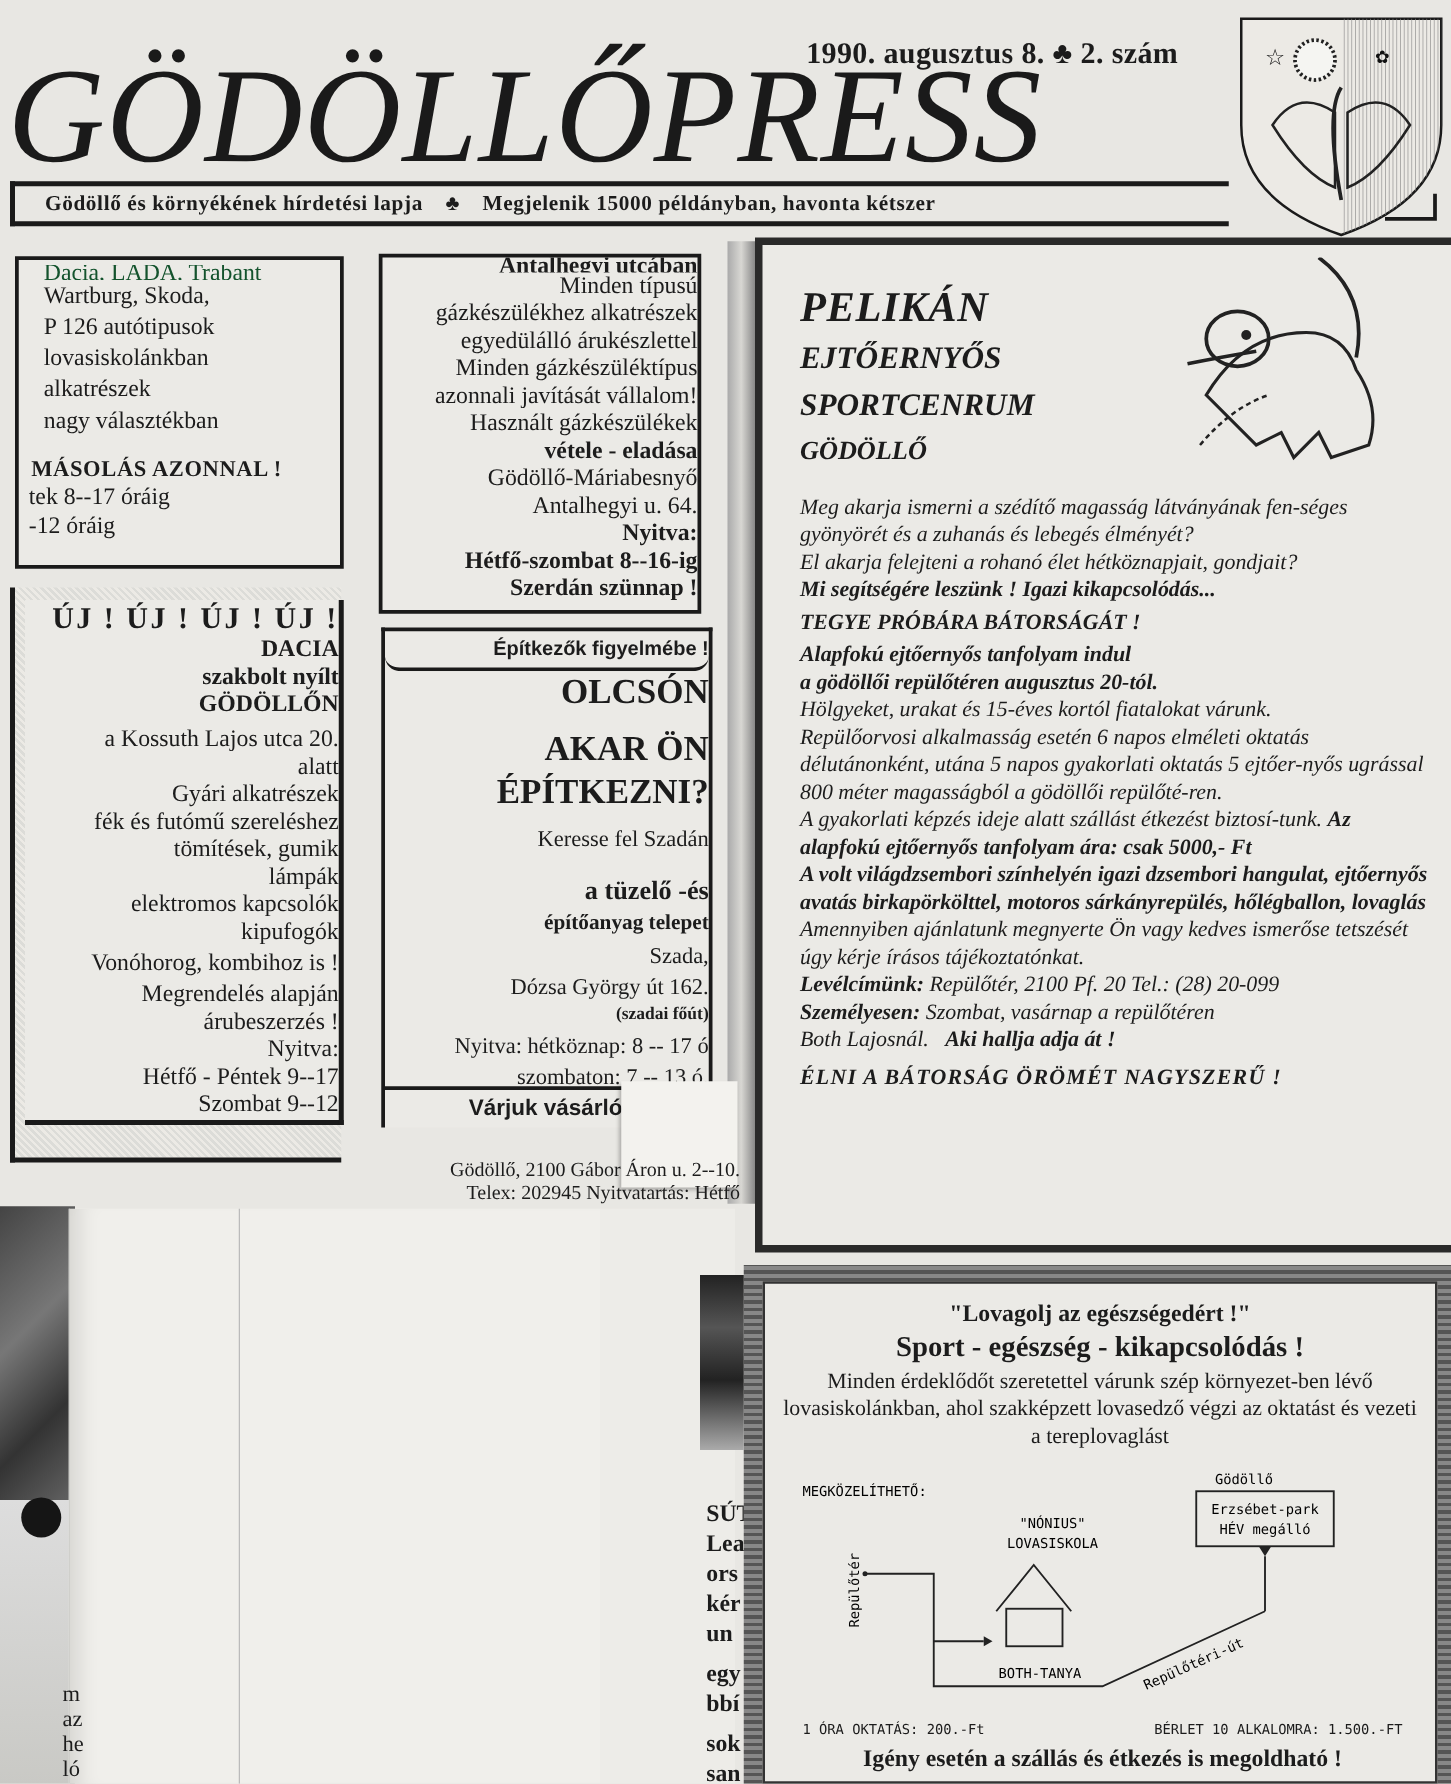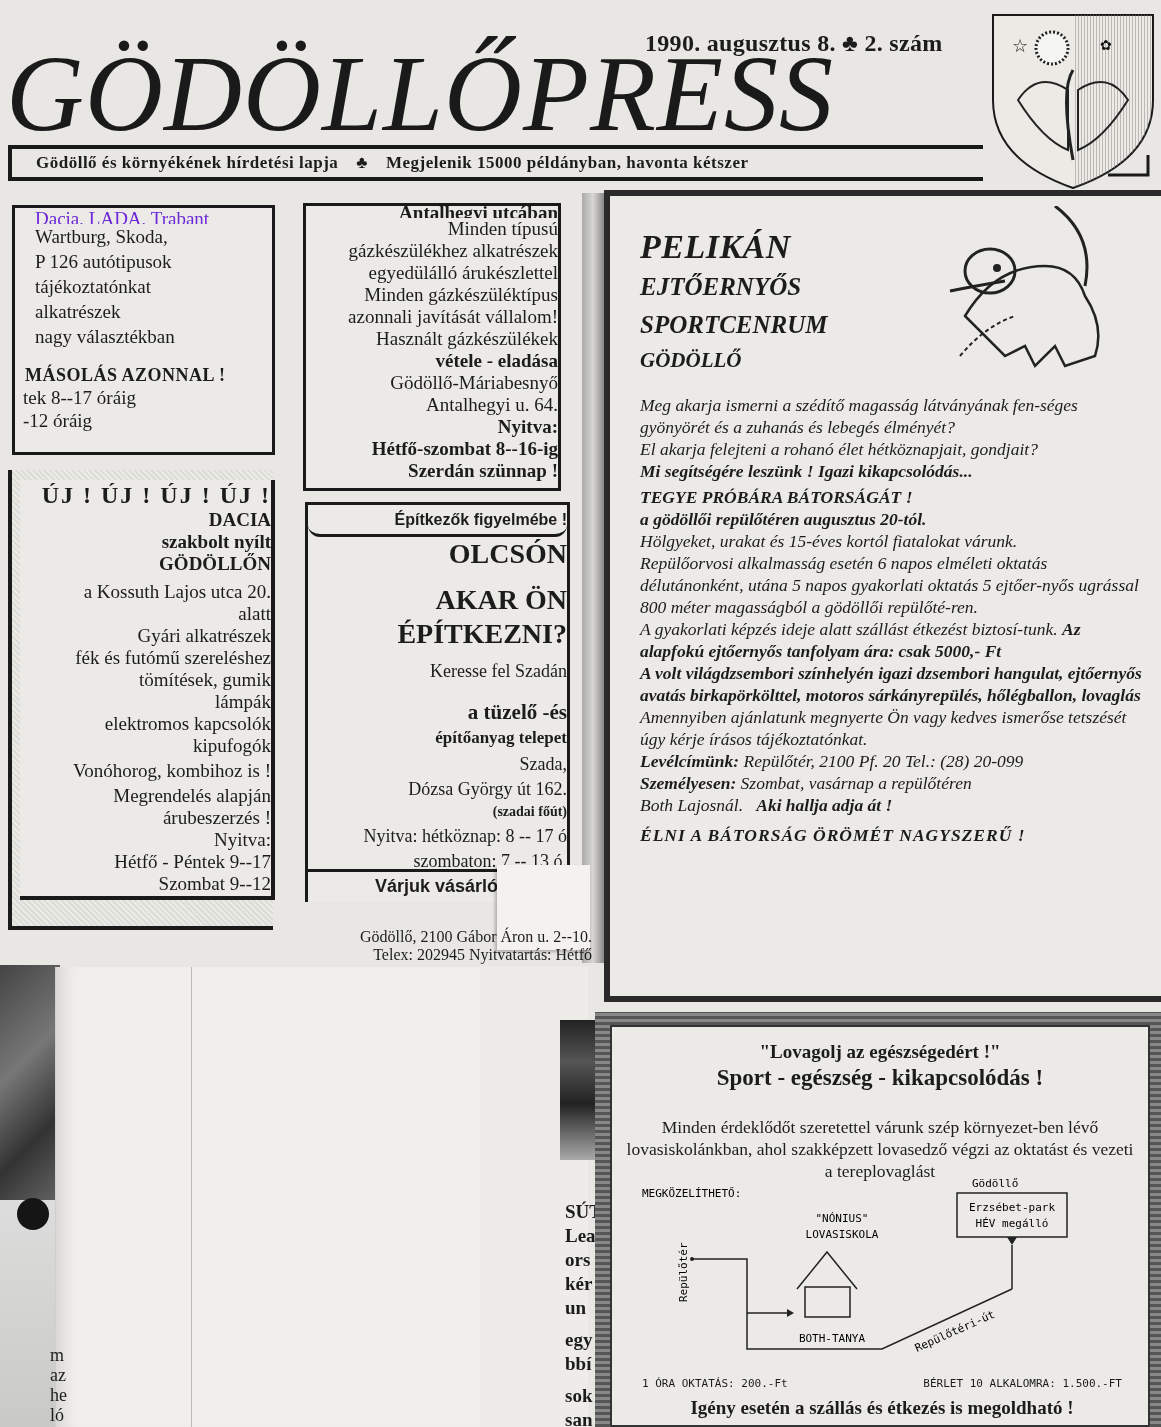--- a/index.html
+++ b/index.html
@@ -21,21 +21,21 @@
 
   
   .box { border: 3px solid #1a1a1a; background: #ebeae6; }
   .center { text-align: right; }
   .ad-line { font-size: 19px; line-height: 25px; }
   .bold { font-weight: bold; }
 
   
   .ad1 { left: 12px; top: 205px; width: 263px; height: 250px; border-top: 3px solid #1a1a1a; }
   .ad1 .lines { padding: 4px 0 0 20px; }
-  .ad1 .cut { font-size: 19px; line-height: 14px; height: 12px; overflow: hidden; color: #6d28d9; }
+  .ad1 .cut { font-size: 19px; line-height: 14px; height: 12px; overflow: hidden; color: #14532d; }
   .ad1 .copy-heading { margin: 16px 0 0 -10px; font-size: 18px; font-weight: bold; letter-spacing: 0.5px; }
   .ad1 .hours { margin-left: -12px; font-size: 19px; line-height: 23px; }
 
   
   .ad2-frame { left: 8px; top: 470px; width: 265px; height: 460px; border-left: 4px solid #1a1a1a; border-bottom: 4px solid #1a1a1a; background: repeating-linear-gradient(45deg,#dcdcd8 0 2px,#eceae5 2px 4px); }
   .ad2 { left: 20px; top: 480px; width: 255px; height: 420px; border-right: 4px solid #1a1a1a; border-bottom: 4px solid #1a1a1a; background: #ebeae6; }
   .ad2 .head { font-size: 24px; font-weight: bold; letter-spacing: 2px; margin-top: 2px; }
   .ad2 .sub { font-size: 19px; font-weight: bold; line-height: 22px; }
 
   
@@ -63,21 +63,21 @@
   .pelikan .mascot { position: absolute; left: 335px; top: 10px; width: 180px; height: 180px; }
   .pelikan .body { position: absolute; left: 30px; top: 198px; width: 505px; font-size: 17.5px; line-height: 22px; }
   .pelikan .body p { margin: 0; }
   .pelikan .body .gap { margin-top: 4px; }
 
   
   .lovas-frame { left: 595px; top: 1012px; width: 566px; height: 415px; background: repeating-linear-gradient(0deg,#555 0 3px,#888 3px 6px); }
   .lovas { left: 610px; top: 1025px; width: 540px; height: 402px; background: #ebeae6; border: 2px solid #333; }
   .lovas .q { font-size: 19px; font-weight: bold; text-align: center; margin-top: 14px; }
   .lovas .h { font-size: 23px; font-weight: bold; text-align: center; line-height: 30px; }
-  .lovas .p { font-size: 17.5px; text-align: center; line-height: 22px; padding: 0 10px; margin-top: 23px; }
+  .lovas .p { font-size: 17.5px; text-align: center; line-height: 22px; padding: 0 10px; }
   .lovas .map { position: absolute; left: 0; top: 150px; width: 540px; height: 200px; font-family: "DejaVu Sans Mono", monospace; font-size: 11px; }
   .lovas .prices { position: absolute; left: 30px; top: 350px; width: 480px; display: flex; justify-content: space-between; font-family: "DejaVu Sans Mono", monospace; font-size: 11px; }
   .lovas .foot { position: absolute; left: 0; top: 370px; width: 540px; text-align: center; font-size: 19px; font-weight: bold; }
 
   
   .photo-left { left: 0; top: 965px; width: 60px; height: 240px; background: linear-gradient(135deg,#444,#777 40%,#333 70%,#666); }
   .photo-left2 { left: 0; top: 1200px; width: 60px; height: 227px; background: linear-gradient(180deg,#ddd,#c9c9c5); }
   .hole { left: 17px; top: 1198px; width: 32px; height: 32px; border-radius: 50%; background: #151515; }
   .paper-blank { left: 55px; top: 967px; width: 425px; height: 460px; background: #f0efeb; border-left: 1px solid #cfcfcb; box-shadow: inset 20px 0 18px -14px rgba(0,0,0,.12); }
   .paper-blank .fold { position: absolute; left: 135px; top: 0; width: 1px; height: 460px; background: #bbb; }
@@ -113,21 +113,21 @@
   <path d="M120 165 L160 165 L160 145" fill="none" stroke="#1a1a1a" stroke-width="3"></path>
 </svg>
 
 <div class="abs strip"></div>
 
 <div class="abs ad1 box">
   <div class="lines">
     <div class="cut">Dacia, LADA, Trabant</div>
     <div class="ad-line">Wartburg, Skoda,</div>
     <div class="ad-line">P 126  autótipusok</div>
-    <div class="ad-line">tájékoztatónkat</div>
+    <div class="ad-line">lovasiskolánkban</div>
     <div class="ad-line">alkatrészek</div>
     <div class="ad-line">nagy  választékban</div>
     <div class="copy-heading">MÁSOLÁS AZONNAL !</div>
     <div class="hours">tek  8--17 óráig</div>
     <div class="hours">-12 óráig</div>
   </div>
 </div>
 
 <div class="abs ad2-frame"></div>
 <div class="abs ad2 center">
@@ -201,20 +201,21 @@
     <ellipse cx="45" cy="65" rx="25" ry="22" fill="none" stroke="#222" stroke-width="3"></ellipse>
     <path d="M5 85 Q30 80 60 75" fill="none" stroke="#222" stroke-width="3"></path>
     <circle cx="52" cy="62" r="4" fill="#222"></circle>
     <path d="M15 150 Q40 120 70 110" fill="none" stroke="#222" stroke-width="2" stroke-dasharray="4 3"></path>
   </svg>
   <div class="body">
     <p>Meg akarja ismerni a szédítő magasság látványának fen-séges gyönyörét és a zuhanás és lebegés élményét?</p>
     <p>El akarja felejteni a rohanó élet hétköznapjait, gondjait?</p>
     <p class="bold">Mi segítségére leszünk !  Igazi kikapcsolódás...</p>
     <p class="bold gap">TEGYE PRÓBÁRA BÁTORSÁGÁT !</p>
+    <p class="bold gap">Alapfokú ejtőernyős tanfolyam indul</p>
     <p class="bold">a gödöllői repülőtéren augusztus 20-tól.</p>
     <p>Hölgyeket, urakat és 15-éves kortól fiatalokat várunk.</p>
     <p>Repülőorvosi alkalmasság esetén 6 napos elméleti oktatás délutánonként, utána 5 napos gyakorlati oktatás 5 ejtőer-nyős ugrással 800 méter magasságból a gödöllői repülőté-ren.</p>
     <p><span>A gyakorlati képzés ideje alatt szállást étkezést biztosí-tunk.</span> <b>Az alapfokú  ejtőernyős tanfolyam ára: csak 5000,- Ft</b></p>
     <p class="bold">A volt világdzsembori színhelyén igazi dzsembori hangulat, ejtőernyős avatás birkapörkölttel, motoros sárkányrepülés, hőlégballon, lovaglás</p>
     <p>Amennyiben ajánlatunk megnyerte Ön vagy kedves ismerőse tetszését úgy kérje írásos tájékoztatónkat.</p>
     <p><b>Levélcímünk:</b> <span>Repülőtér, 2100 Pf. 20 Tel.:  (28) 20-099</span></p>
     <p><b>Személyesen:</b> <span>Szombat, vasárnap a repülőtéren</span></p>
     <p><span>Both Lajosnál.</span>&nbsp;&nbsp;&nbsp;<b>Aki hallja adja át !</b></p>
     <p class="bold" style="margin-top:8px;letter-spacing:1px">ÉLNI A BÁTORSÁG ÖRÖMÉT NAGYSZERŰ !</p>

